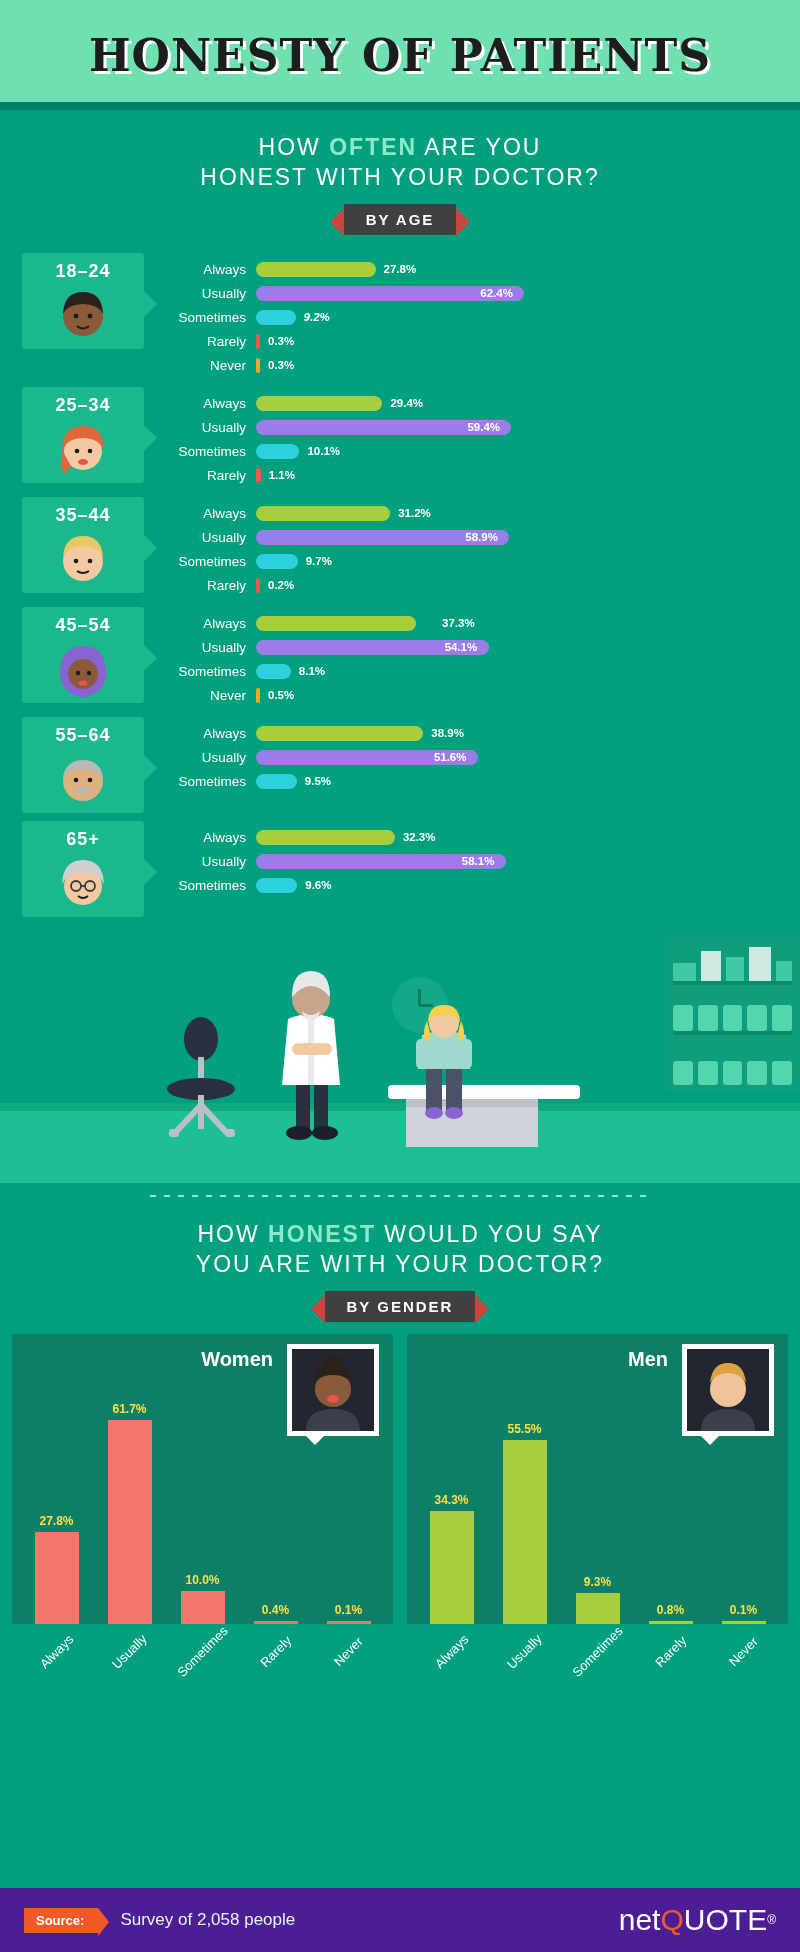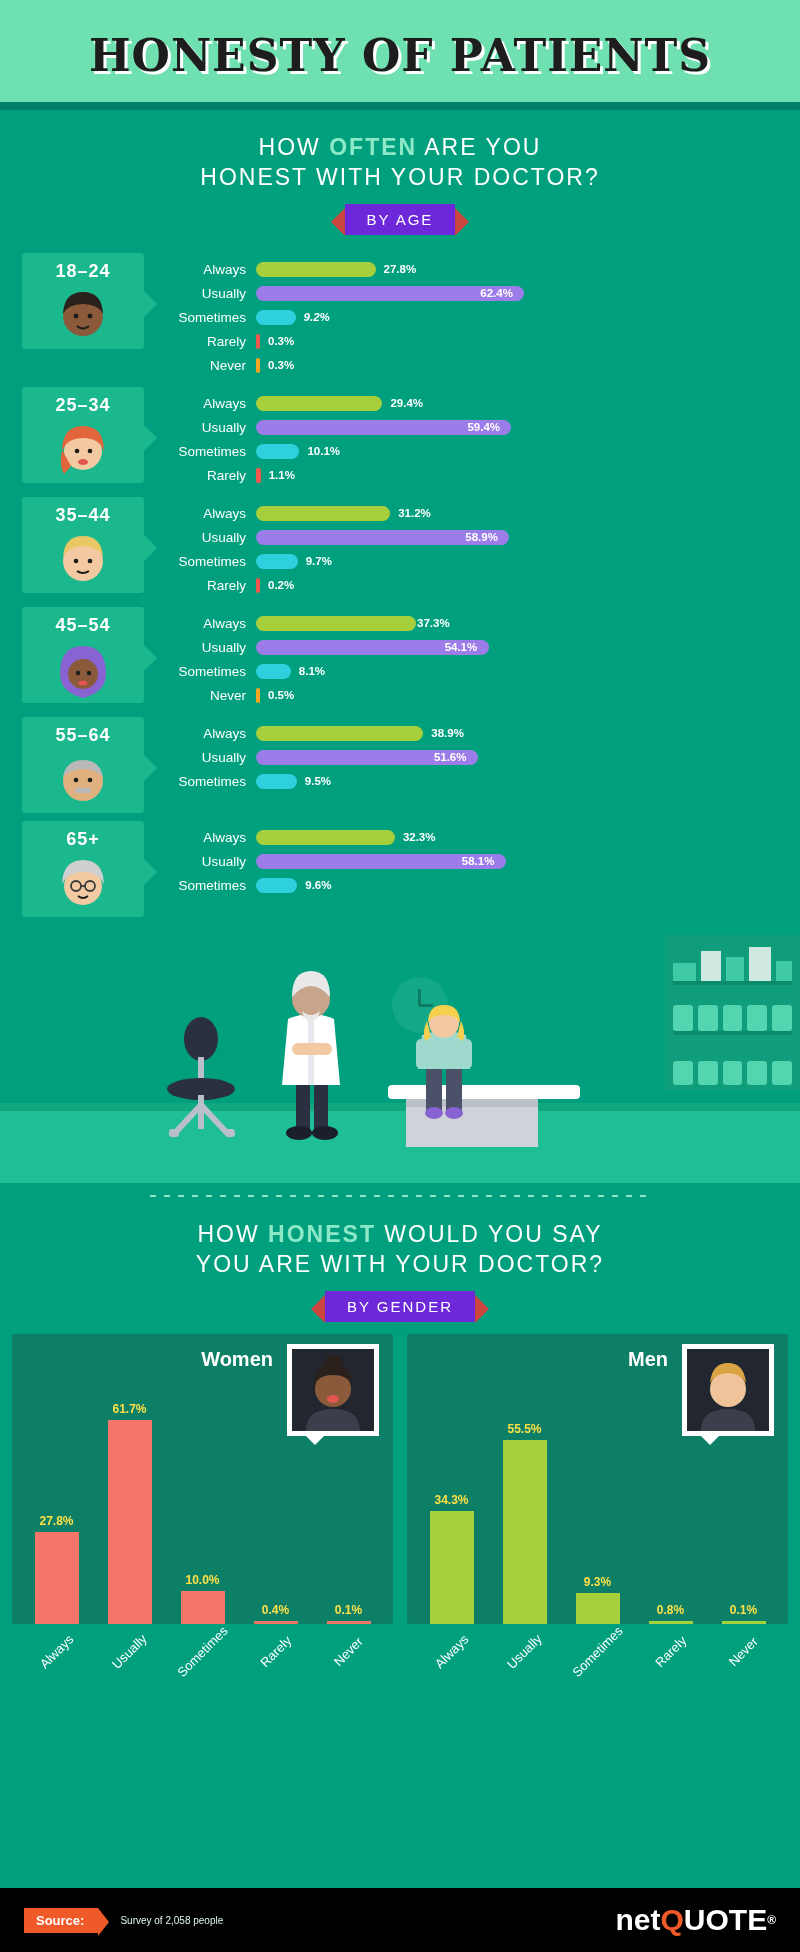--- a/index.html
+++ b/index.html
@@ -40,25 +40,26 @@
     font-size: 23px;
     letter-spacing: 2px;
     line-height: 30px;
     padding-top: 22px;
     font-weight: 400;
   }
   .section-title .hl { color:#8de8c8; font-weight:700; }
   .ribbon-wrap { display:flex; justify-content:center; margin-top:12px; }
   .ribbon {
     position:relative;
-    background:#6d28d9;
+    background:#404040;
     color:#fff;
     font-size:15px;
     letter-spacing:2px;
     padding:7px 22px;
+    font-weight:bold;
   }
   .ribbon::before, .ribbon::after{
     content:""; position:absolute; top:4px; width:0; height:0;
     border-top:14px solid transparent; border-bottom:14px solid transparent;
   }
   .ribbon::before{ left:-14px; border-right:14px solid #c9453e; }
   .ribbon::after{ right:-14px; border-left:14px solid #c9453e; }
 
   
   .age-list { margin-top: 18px; }
@@ -160,35 +161,35 @@
   .glabel-cell { flex:1; display:flex; justify-content:center; }
   .glabel {
     color:#fff; font-size:13px;
     transform: rotate(-45deg); transform-origin: center;
     white-space:nowrap; margin-top:14px;
   }
 
   
   .footer {
     position:absolute; bottom:0; left:0; right:0; height:64px;
-    background:#000000; display:flex; align-items:center; justify-content:space-between;
+    background:#4c1d95; display:flex; align-items:center; justify-content:space-between;
     padding: 0 24px;
   }
   .source-tag { display:flex; align-items:center; }
   .src-ribbon {
     background:#f05a28; color:#fff; font-size:13px; font-weight:700;
     padding:5px 14px 5px 12px; position:relative;
   }
   .src-ribbon::after{
     content:""; position:absolute; right:-11px; top:0;
     border-top:14px solid transparent; border-bottom:14px solid transparent;
     border-left:11px solid #f05a28;
   }
-  .src-text { color:#dff6ee; font-size:10px; margin-left:22px; }
-  .logo { display:flex; align-items:center; font-size:30px; font-weight:700; }
+  .src-text { color:#dff6ee; font-size:17px; margin-left:22px; }
+  .logo { display:flex; align-items:center; font-size:30px; font-weight:400; }
   .logo .net { color:#ffffff; }
   .logo .q { color:#f05a28; }
   .logo .uote { color:#ffffff; }
   .logo .reg { font-size:12px; color:#ffffff; vertical-align:super; }
 </style>
 </head>
 <body>
 
 <div class="page">
 
@@ -350,21 +351,21 @@
         <circle cx="24" cy="33" r="2.2" fill="#1c1c1c"></circle>
               <circle cx="35" cy="33" r="2.2" fill="#1c1c1c"></circle>
         <ellipse cx="29" cy="43" rx="4.5" ry="2.6" fill="#e0574f"></ellipse>
             </svg></div>
         </div>
         <div class="bars">
           <div class="bar-row">
             <div class="bar-label">Always</div>
             <div class="bar-track">
               <div class="bar-fill" style="width: 160.39px; background: rgb(167, 207, 60);"></div>
-              <div class="bar-val outside" style="left: 161px;">37.3%</div>
+              <div class="bar-val outside" style="left: 186px;">37.3%</div>
             </div>
           </div>
           <div class="bar-row">
             <div class="bar-label">Usually</div>
             <div class="bar-track">
               <div class="bar-fill" style="width: 232.63px; background: rgb(155, 124, 232);"></div>
               <div class="bar-val inside" style="left: 188.63px;">54.1%</div>
             </div>
           </div>
           <div class="bar-row">

